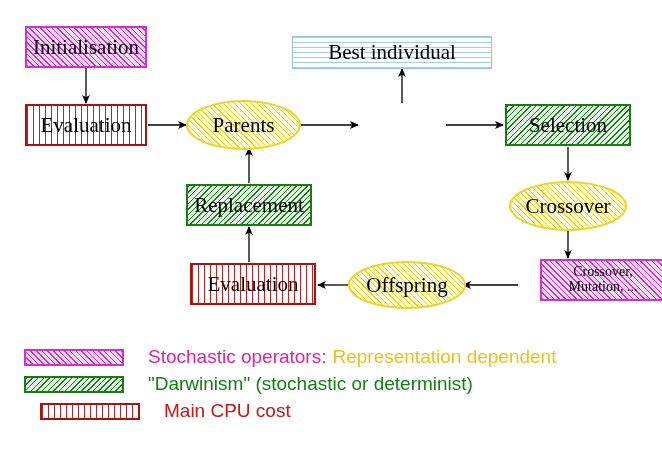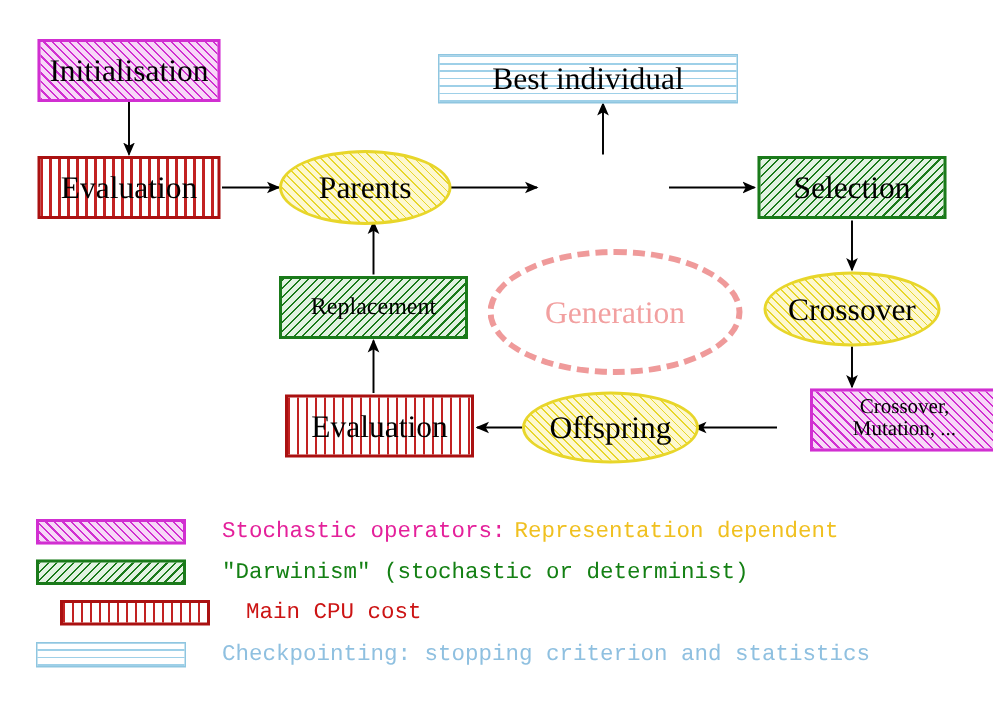--- a/index.html
+++ b/index.html
@@ -114,23 +114,23 @@
     left: 24px;
   }
   .swatch {
     box-sizing: border-box;
     width: 100px;
     height: 17px;
     flex: none;
   }
   .legend-text {
     margin-left: 24px;
-    font-size: 15px;
+    font-size: 19px;
     white-space: pre;
-    font-family: Liberation Mono, monospace;
+    font-family: Liberation Sans, sans-serif;
   }
   .lt-magenta { color: #e4219b; }
   .lt-gold    { color: #f0c020; }
   .lt-green   { color: #148014; }
   .lt-red     { color: #cc1414; }
   .lt-blue    { color: #8fc0e0; }
 </style>
 </head>
 <body>
 
@@ -181,38 +181,33 @@
 
   <div class="node sty-yellow ellipse t-big" style="left:509px; top:181px; width:118px; height:50px;">Crossover</div>
 
   <div class="node sty-magenta t-small" style="left:540px; top:259px; width:126px; height:42px;">Crossover,
 Mutation, ...</div>
 
   <div class="node sty-yellow ellipse t-big" style="left:348px; top:261px; width:118px; height:48px;">Offspring</div>
 
   <div class="node sty-red t-big" style="left:190px; top:263px; width:126px; height:42px;">Evaluation</div>
 
-  <div class="node sty-green t-mid" style="left:186px; top:184px; width:126px; height:42px; font-size:16px;">Replacement</div>
-
-  <div class="generation" style="left:325px; top:166px; width:170px; height:84px;">Generation</div>
+  <div class="node sty-green t-mid" style="left:186px; top:184px; width:126px; height:42px; font-size:21px;">Replacement</div>
+
 
   <div class="legend-row" style="top:346px;">
     <div class="swatch sty-magenta"></div>
     <div class="legend-text lt-magenta">Stochastic operators:</div>
     <div class="legend-text lt-gold" style="margin-left:6px;">Representation dependent</div>
   </div>
 
   <div class="legend-row" style="top:373px;">
     <div class="swatch sty-green"></div>
     <div class="legend-text lt-green">"Darwinism" (stochastic or determinist)</div>
   </div>
 
   <div class="legend-row" style="top:400px;margin-left:16px;">
     <div class="swatch sty-red"></div>
     <div class="legend-text lt-red">Main CPU cost</div>
   </div>
 
-  <div class="legend-row" style="top:428px;">
-    <div class="swatch sty-blue"></div>
-    <div class="legend-text lt-blue">Checkpointing: stopping criterion and statistics</div>
-  </div>
 
 </div>
 
 </body></html>

